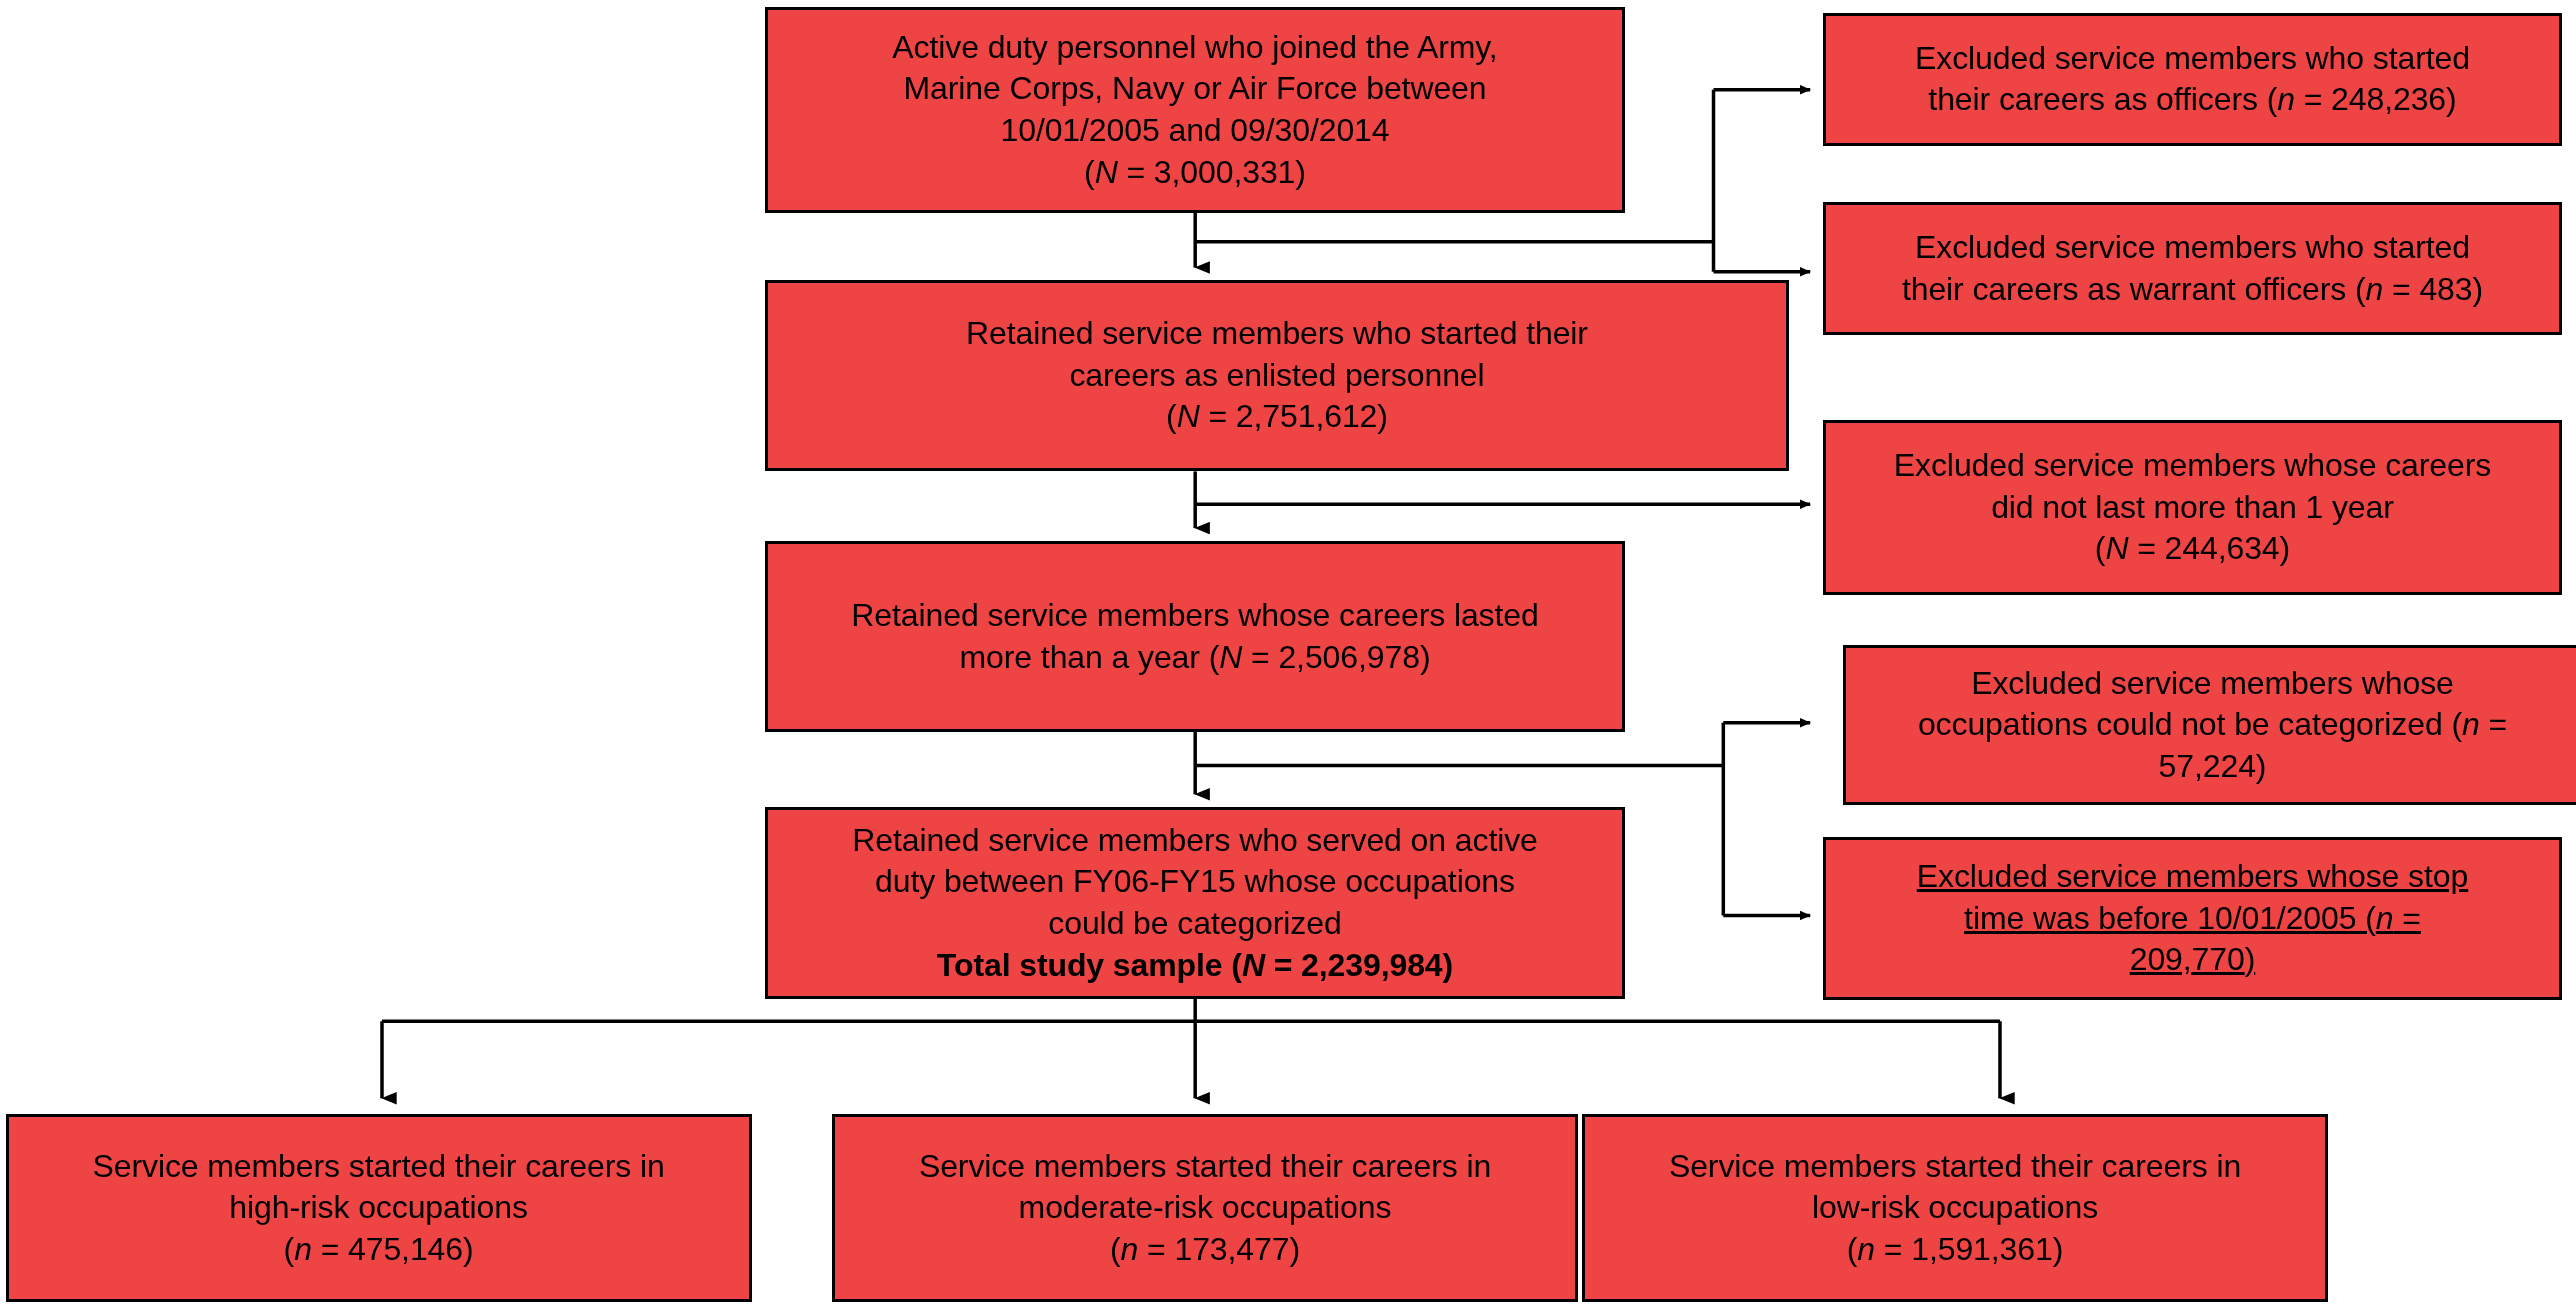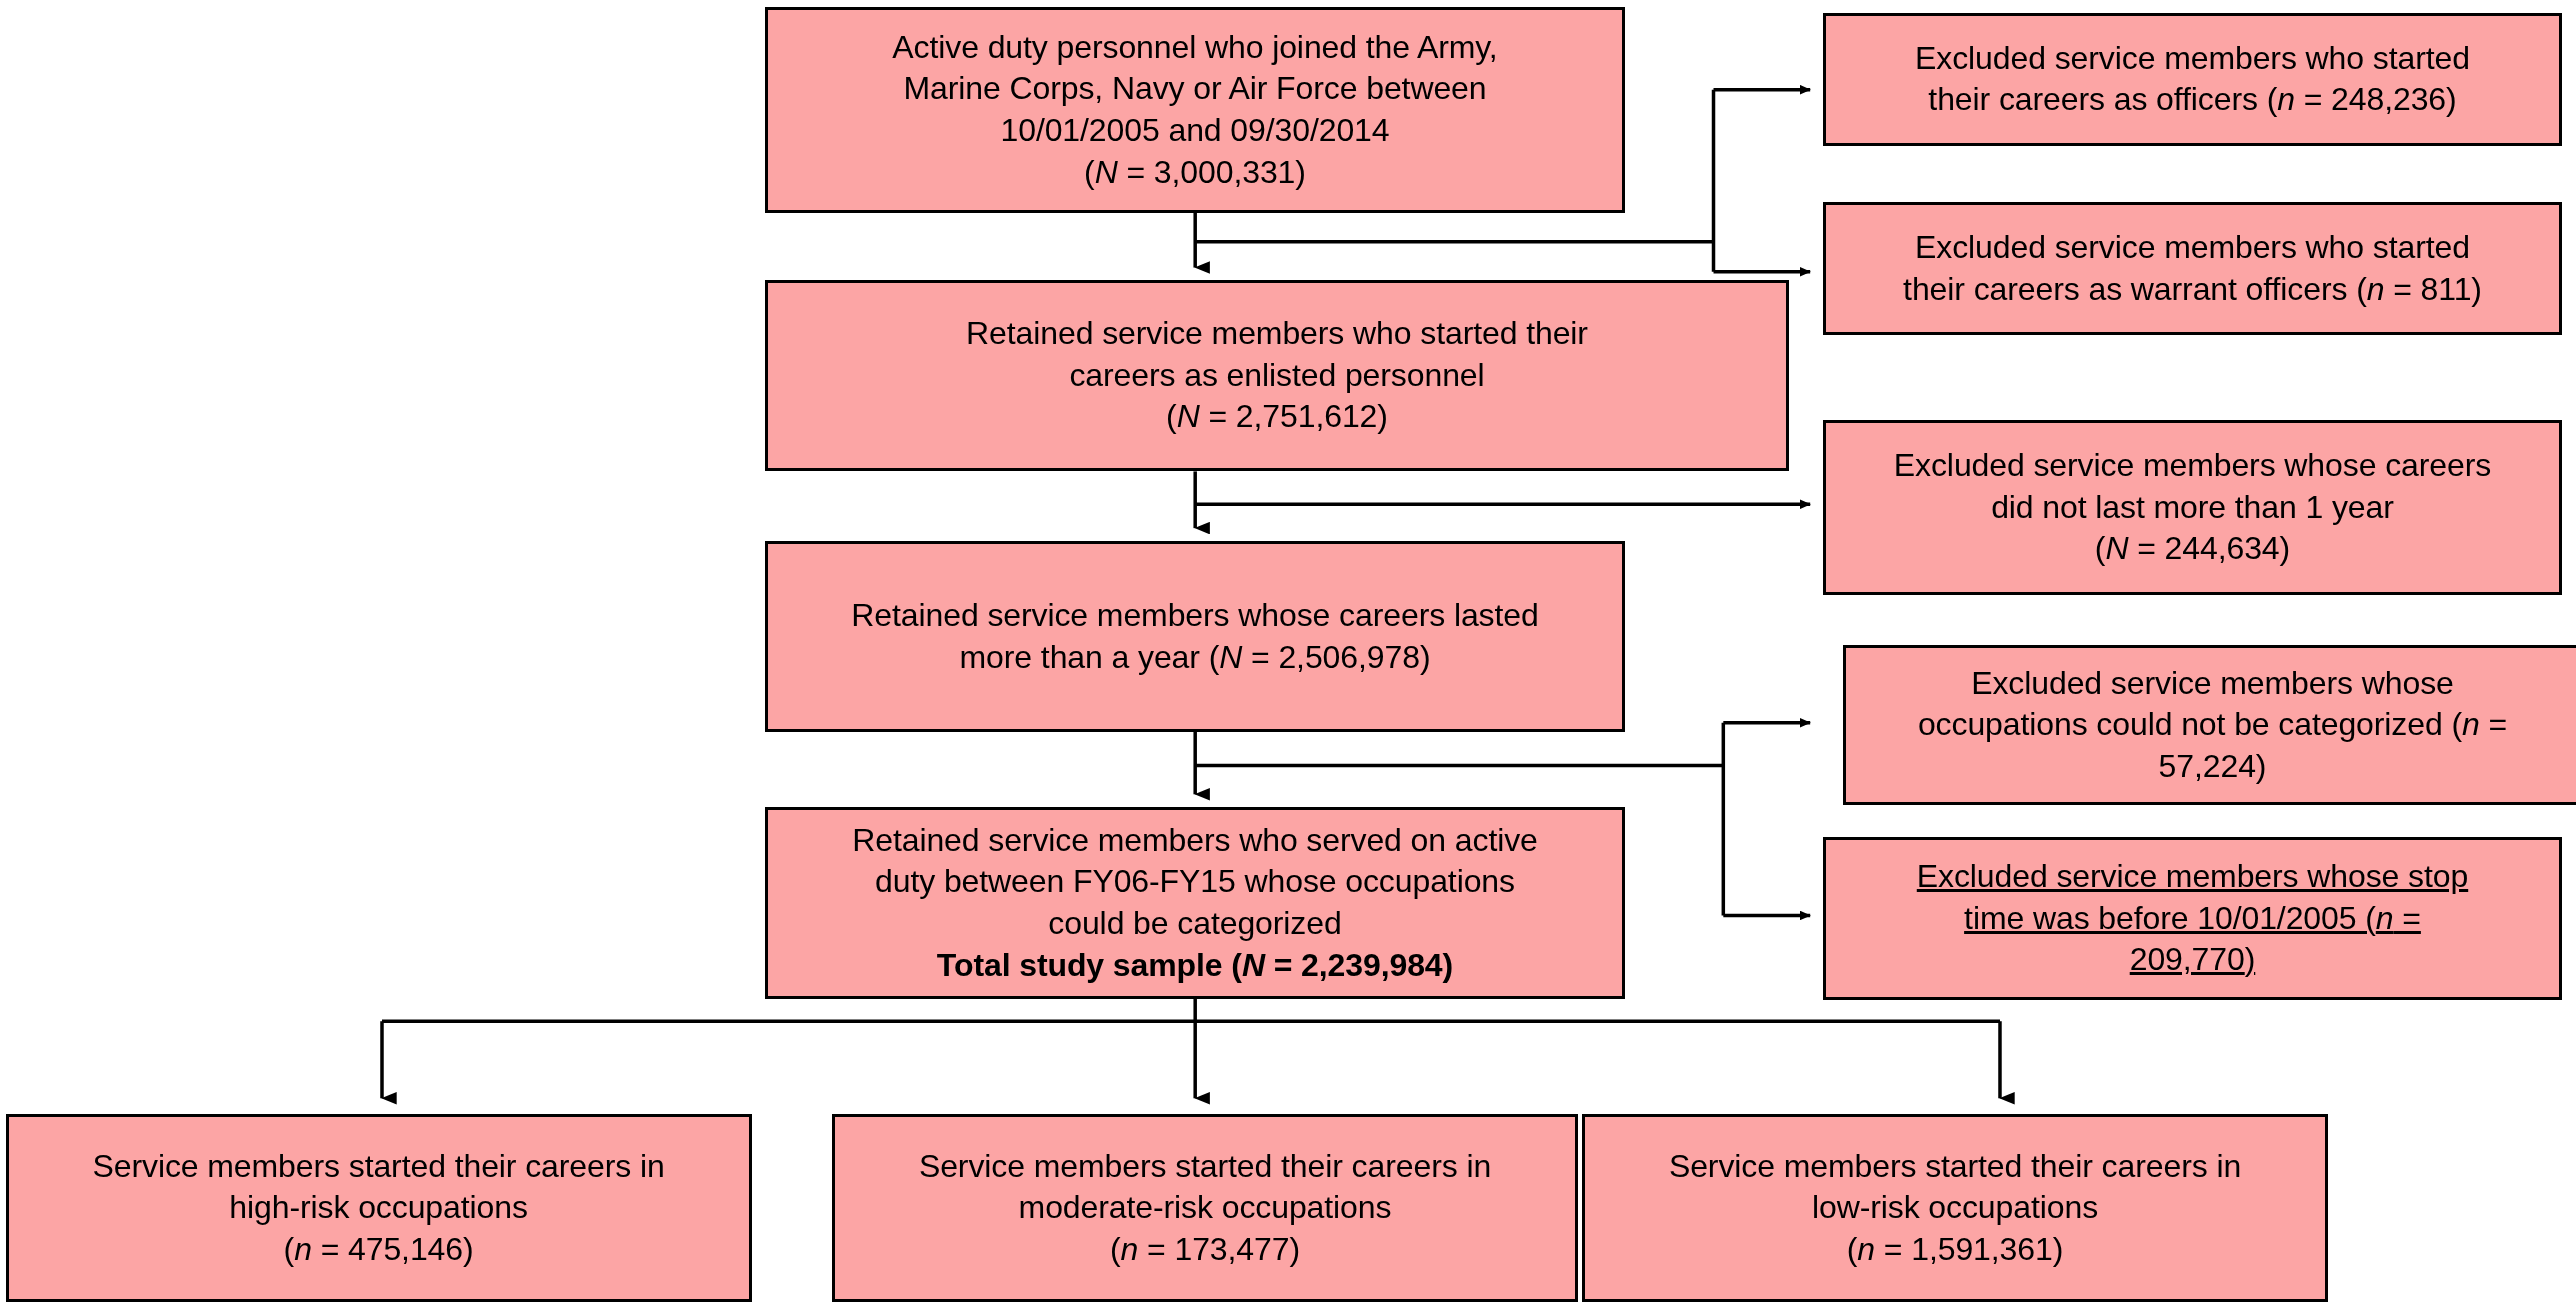--- a/index.html
+++ b/index.html
@@ -21,21 +21,21 @@
     left: 0;
     top: 0;
     width: 2576px;
     height: 1307px;
     pointer-events: none;
   }
   .node {
     position: absolute;
     box-sizing: border-box;
     border: 3.5px solid #000000;
-    background: #fca5a5;
+    background: #ef4444;
     display: flex;
     align-items: center;
     justify-content: center;
     text-align: center;
     padding: 4.2px 12.6px;
     z-index: 2;
   }
   .node .txt {
     font-size: 32px;
     line-height: 1.30;
@@ -132,21 +132,21 @@
 <span class="bold">Total study sample (<i>N</i> = <span>2,239,984</span>)</span></div>
   </div>
 
   <div class="node" id="box-ex-officers">
     <div class="txt"><span>Excluded service members who started</span>
 <span>their careers as officers (<i>n</i> = <span>248,236</span>)</span></div>
   </div>
 
   <div class="node" id="box-ex-warrant">
     <div class="txt"><span>Excluded service members who started</span>
-<span>their careers as warrant officers (<i>n</i> = <span>811</span>)</span></div>
+<span>their careers as warrant officers (<i>n</i> = <span>483</span>)</span></div>
   </div>
 
   <div class="node" id="box-ex-year">
     <div class="txt"><span>Excluded service members whose careers</span>
 <span>did not last more than 1 year</span>
 <span>(<i>N</i> = <span>244,634</span>)</span></div>
   </div>
 
   <div class="node" id="box-ex-occ">
     <div class="txt"><span>Excluded service members whose</span>

